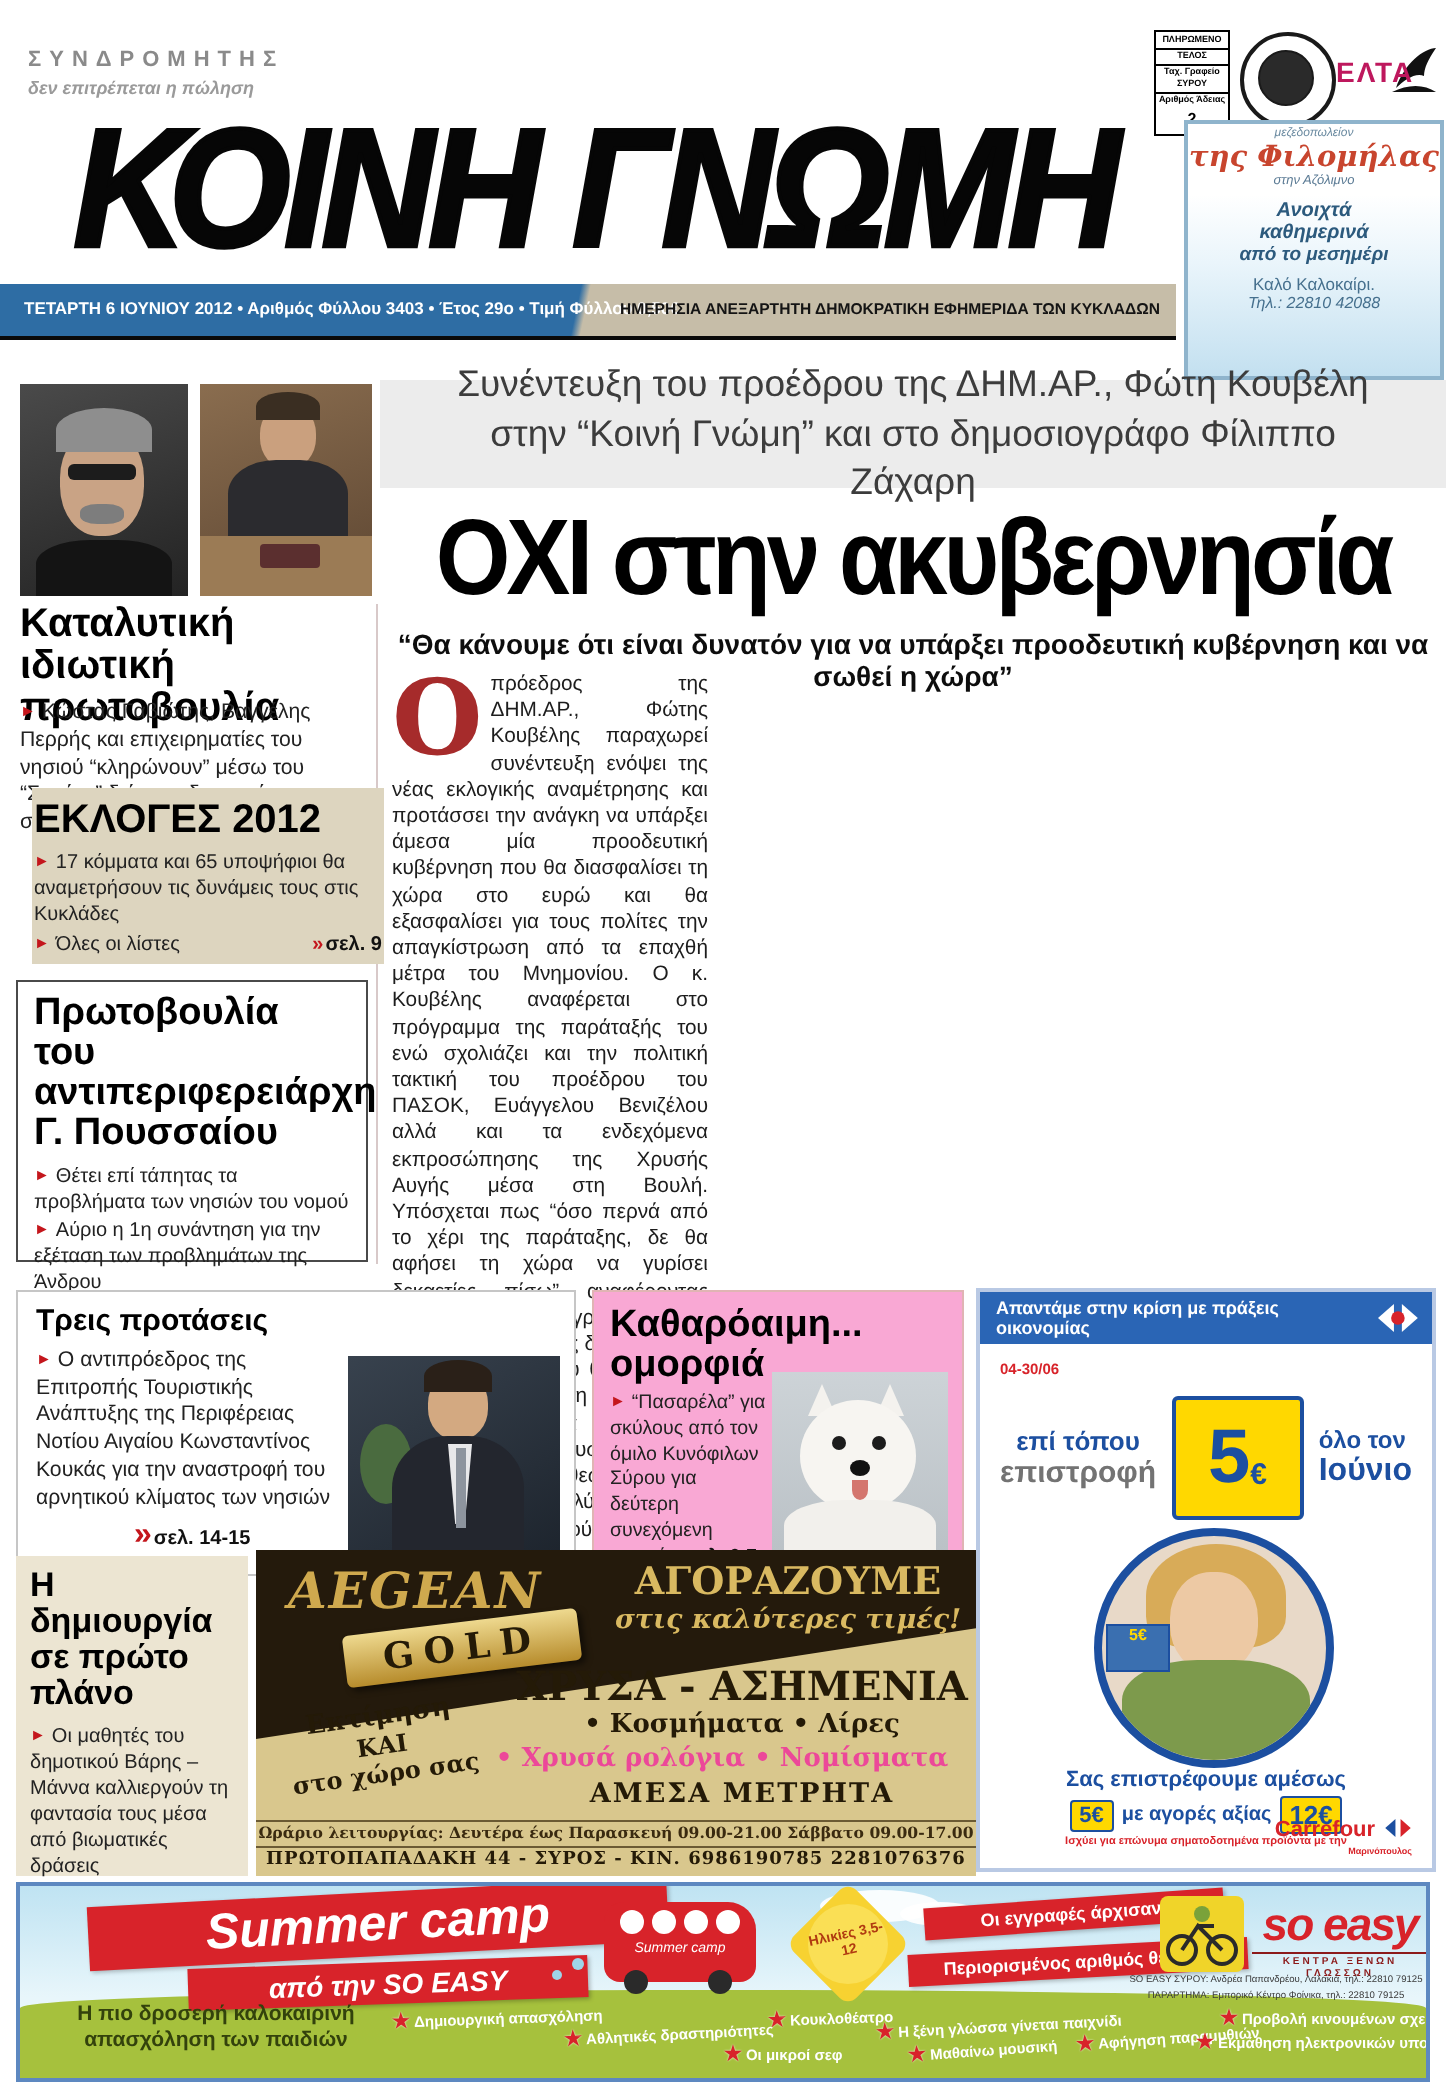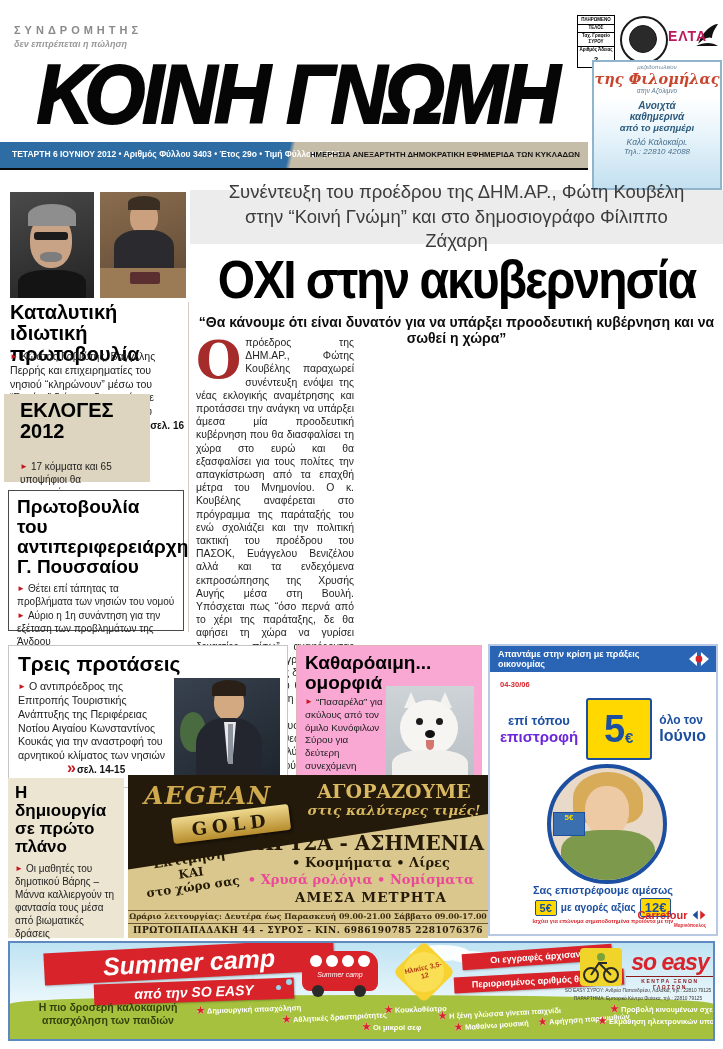--- a/index.html
+++ b/index.html
@@ -59,21 +59,21 @@
   </div>
 
   <div class="abs" style="left:592px;top:60px;width:126px;height:126px;border:2px solid #8fb4cc;
        background:linear-gradient(180deg,#ffffff 0 28%,#eaf5fb 55%,#c3e0f0 100%);text-align:center;">
     <div style="font-size:6px;color:#6a8aa0;font-style:italic;margin-top:2px;">μεζεδοπωλείον</div>
     <div class="serif" style="font-size:14.5px;font-weight:bold;font-style:italic;color:#c8452e;">της Φιλομήλας</div>
     <div style="font-size:6.5px;font-style:italic;color:#5a7a94;">στην Αζόλιμνο</div>
     <div style="font-size:10px;font-style:italic;color:#2c5a7d;margin-top:6px;font-weight:bold;">Ανοιχτά</div>
     <div style="font-size:10px;font-style:italic;color:#2c5a7d;font-weight:bold;">καθημερινά</div>
     <div style="font-size:9.5px;font-style:italic;color:#2c5a7d;font-weight:bold;">από το μεσημέρι</div>
-    <div style="font-size:8.5px;font-style:italic;color:#46708e;margin-top:4px;">Καλό Καλοκαίρι.</div>
+    <div style="font-size:8.5px;color:#46708e;margin-top:4px;">Καλό Καλοκαίρι.</div>
     <div style="font-size:8px;font-style:italic;color:#46708e;">Τηλ.: 22810 42088</div>
   </div>
 
   <div class="abs" style="left:190px;top:190px;width:533px;height:54px;background:#ececec;display:flex;align-items:center;justify-content:center;">
     <div style="font-size:18.5px;color:#3c3c3c;text-align:center;line-height:1.35;padding:0 26px;">Συνέντευξη του προέδρου της ΔΗΜ.ΑΡ., Φώτη Κουβέλη στην “Κοινή Γνώμη” και στο δημοσιογράφο Φίλιππο Ζάχαρη</div>
   </div>
   <div class="abs" style="left:190px;top:244px;width:533px;height:70px;display:flex;align-items:center;justify-content:center;">
     <div style="font-size:48px;font-weight:bold;letter-spacing:-2px;color:#000;transform:scaleY(1.12);white-space:nowrap;">ΟΧΙ στην ακυβερνησία</div>
   </div>
   <div class="abs" style="left:190px;top:314px;width:533px;text-align:center;font-size:14px;font-weight:bold;color:#0d0d0d;">“Θα κάνουμε ότι είναι δυνατόν για να υπάρξει προοδευτική κυβέρνηση και να σωθεί η χώρα”</div>
@@ -94,23 +94,23 @@
   </div>
 
   <div class="abs" style="left:188px;top:302px;width:1px;height:330px;background:#d8c9c9;"></div>
 
   <div class="abs boxtitle" style="left:10px;top:302px;width:174px;font-size:20px;">Καταλυτική ιδιωτική πρωτοβουλία</div>
   <div class="abs btxt" style="left:10px;top:350px;width:174px;">
     <span class="bl">►</span><span>Κώστας Γαβιώτης, Βαγγέλης Περρής και επιχειρηματίες του νησιού “κληρώνουν” μέσω του “Σφαίρα” διήμερα διακοπών με στόχο την προβολή της Σύρου</span>
     <span style="float:right;"><span class="ar">»</span><span class="pref">σελ. 16</span></span>
   </div>
 
-  <div class="abs" style="left:4px;top:394px;width:146px;height:88px;background:#ddd5bf;padding:6px 16px;box-sizing:border-box;">
+  <div class="abs" style="left:16px;top:394px;width:176px;height:88px;background:#ddd5bf;padding:6px 1px;box-sizing:border-box;">
     <div class="boxtitle" style="font-size:20px;">ΕΚΛΟΓΕΣ 2012</div>
-    <div class="btxt" style="font-size:10px;margin-top:18px;">
+    <div class="btxt" style="font-size:10px;margin-top:4px;">
       <span class="bl">►</span><span>17 κόμματα και 65 υποψήφιοι θα αναμετρήσουν τις δυνάμεις τους στις Κυκλάδες</span>
     </div>
     <div class="btxt" style="font-size:10px;display:flex;justify-content:space-between;margin-top:2px;">
       <span><span class="bl">►</span><span>Όλες οι λίστες</span></span>
       <span><span class="ar">»</span><span class="pref">σελ. 9</span></span>
     </div>
   </div>
 
   <div class="abs" style="left:8px;top:490px;width:176px;height:141px;border:1.5px solid #4a4a4a;background:#fff;padding:6px 8px;box-sizing:border-box;">
     <div class="boxtitle" style="font-size:19px;">Πρωτοβουλία του αντιπεριφερειάρχη Γ. Πουσσαίου</div>
@@ -124,21 +124,21 @@
   </div>
 
   <div class="abs" style="left:196px;top:336px;width:158px;height:302px;">
     <span class="serif" style="float:left;font-size:52px;line-height:44px;font-weight:bold;color:#a62b2b;margin:2px 4px 0 0;">Ο</span>
     <span style="font-size:10.4px;line-height:1.27;color:#1d1d1d;text-align:justify;display:block;">πρόεδρος της ΔΗΜ.ΑΡ., Φώτης Κουβέλης παραχωρεί συνέντευξη ενόψει της νέας εκλογικής αναμέτρησης και προτάσσει την ανάγκη να υπάρξει άμεσα μία προοδευτική κυβέρνηση που θα διασφαλίσει τη χώρα στο ευρώ και θα εξασφαλίσει για τους πολίτες την απαγκίστρωση από τα επαχθή μέτρα του Μνημονίου. Ο κ. Κουβέλης αναφέρεται στο πρόγραμμα της παράταξής του ενώ σχολιάζει και την πολιτική τακτική του προέδρου του ΠΑΣΟΚ, Ευάγγελου Βενιζέλου αλλά και τα ενδεχόμενα εκπροσώπησης της Χρυσής Αυγής μέσα στη Βουλή. Υπόσχεται πως “όσο περνά από το χέρι της παράταξης, δε θα αφήσει τη χώρα να γυρίσει δεκαετίες πίσω” αναφέροντας πως στο πρόγραμμα του κόμματός του και τις δημοκρατικές μεταρρυθμίσεις που θα γίνουν, η ΔΗΜ.ΑΡ. είναι η υπεύθυνη Αριστερά ενώ τα κεντροδεξιά μέτωπα είναι εύθραυστα. Τέλος, ο Φώτης Κουβέλης θεωρεί ότι δεν υπάρχουν μαγικές λύσεις για την άρση του οικονομικού αδιεξόδου.</span>
     <div style="text-align:right;margin-top:2px;"><span class="ar">»</span><span class="pref">σελ. 17</span></div>
   </div>
 
 
   <div class="abs" style="left:8px;top:645px;width:280px;height:143px;border:1px solid #c6c6c6;background:#fff;padding:7px 9px;box-sizing:border-box;">
-    <div class="boxtitle" style="font-size:21px;">Τρεις προτάσεις</div>
+    <div class="boxtitle" style="font-size:15px;">Τρεις προτάσεις</div>
     <div class="btxt" style="width:150px;margin-top:5px;font-size:10.6px;">
       <span class="bl">►</span><span>Ο αντιπρόεδρος της Επιτροπής Τουριστικής Ανάπτυξης της Περιφέρειας Νοτίου Αιγαίου Κωνσταντίνος Κουκάς για την αναστροφή του αρνητικού κλίματος των νησιών</span>
     </div>
     <div style="position:absolute;left:58px;bottom:10px;"><span class="ar">»</span><span class="pref">σελ. 14-15</span></div>
     <div class="abs" style="right:7px;top:32px;width:106px;height:102px;background:linear-gradient(150deg,#38424e,#1d242d);overflow:hidden;">
       <div class="abs" style="left:6px;top:34px;width:26px;height:40px;background:#4a6b3f;border-radius:50%;"></div>
       <div class="abs" style="left:40px;top:8px;width:30px;height:34px;background:#d3a981;border-radius:46%;"></div>
       <div class="abs" style="left:38px;top:2px;width:34px;height:16px;background:#2a2018;border-radius:50% 50% 0 0;"></div>
       <div class="abs" style="left:22px;top:40px;width:66px;height:62px;background:#23262e;border-radius:42% 42% 0 0;"></div>
       <div class="abs" style="left:50px;top:44px;width:12px;height:40px;background:#e8e8ea;clip-path:polygon(0 0,100% 0,70% 100%,30% 100%);"></div>
@@ -170,21 +170,21 @@
       <svg width="22" height="18" style="margin-left:auto;margin-right:6px;" viewBox="0 0 22 18">
         <polygon points="1,9 9,2 9,16" fill="#ffffff"></polygon>
         <polygon points="21,9 13,2 13,16" fill="#ffffff"></polygon>
         <circle cx="11" cy="9" r="3.4" fill="#d8232a"></circle>
       </svg>
     </div>
     <div class="abs" style="left:10px;top:34px;font-size:7.5px;font-weight:bold;color:#d8232a;">04-30/06</div>
     <div class="abs" style="left:10px;top:52px;width:206px;display:flex;align-items:center;justify-content:space-between;">
       <div style="text-align:center;">
         <div style="font-size:13px;font-weight:bold;color:#1c4fa0;">επί τόπου</div>
-        <div style="font-size:15px;font-weight:bold;color:#6d28d9;">επιστροφή</div>
+        <div style="font-size:15px;font-weight:bold;color:#737373;">επιστροφή</div>
       </div>
       <div style="width:62px;height:58px;background:#ffd800;border:2px solid #1c4fa0;border-radius:3px;display:flex;align-items:center;justify-content:center;">
         <span style="font-size:38px;font-weight:bold;color:#1c4fa0;line-height:1;">5</span>
         <span style="font-size:15px;font-weight:bold;color:#1c4fa0;margin-top:16px;">€</span>
       </div>
       <div>
         <div style="font-size:12px;font-weight:bold;color:#1c4fa0;">όλο τον</div>
         <div style="font-size:16px;font-weight:bold;color:#1c4fa0;">Ιούνιο</div>
       </div>
     </div>

